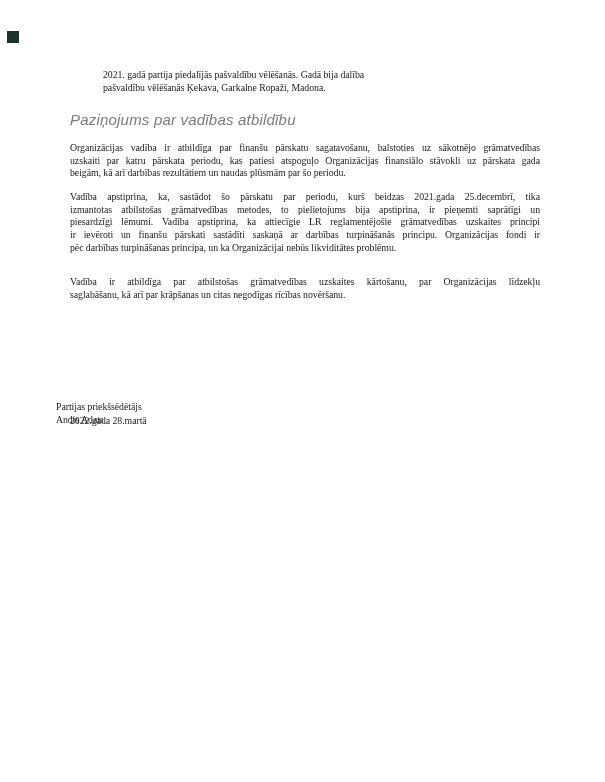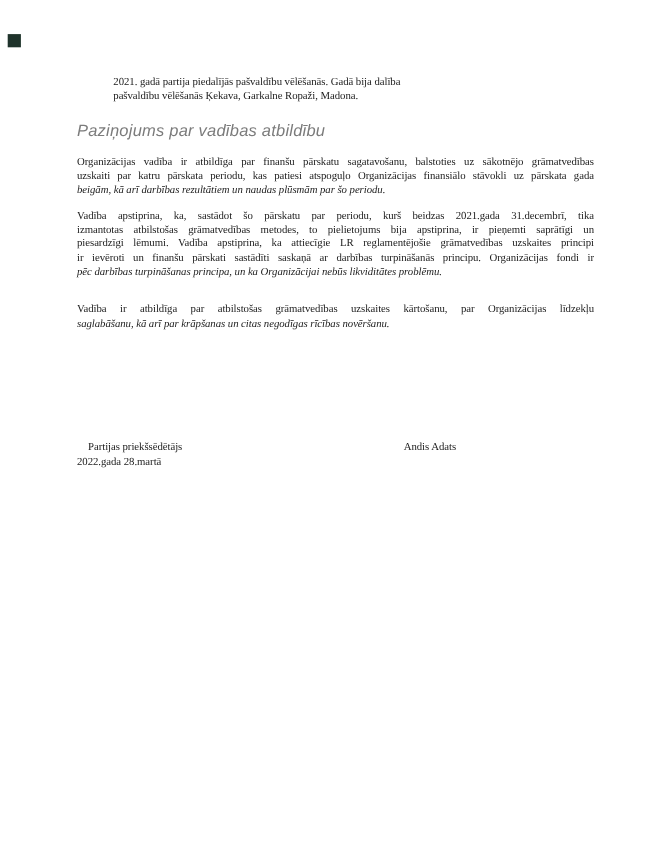--- a/index.html
+++ b/index.html
@@ -46,27 +46,27 @@
   .para { left: 70px; width: 470px; }
   .para-1 { top: 142px; }
   .para-2 { top: 191px; }
   .para-3 { top: 276px; }
   .para .jl {
     text-align: justify;
     text-align-last: justify;
   }
   .para .jl.last {
     text-align-last: left;
-    font-style: italic;
   }
   .sig-row {
-    left: 80px;
+    left: 56px;
     top: 401px;
     width: 470px;
     display: flex;
+    flex-direction: column;
   }
   .sig-role { width: 287px; }
   .sig-name { flex: 1; }
   .sig-date {
     left: 70px;
     top: 415px;
     width: 300px;
   }
 </style>
 </head>
@@ -83,21 +83,21 @@
 
   <div class="block heading">Paziņojums par vadības atbildību</div>
 
   <div class="block para para-1">
     <div class="jl">Organizācijas vadība ir atbildīga par finanšu pārskatu sagatavošanu, balstoties uz sākotnējo grāmatvedības</div>
     <div class="jl">uzskaiti par katru pārskata periodu, kas patiesi atspoguļo Organizācijas finansiālo stāvokli uz pārskata gada</div>
     <div class="jl last">beigām, kā arī darbības rezultātiem un naudas plūsmām par šo periodu.</div>
   </div>
 
   <div class="block para para-2">
-    <div class="jl">Vadība apstiprina, ka, sastādot šo pārskatu par periodu, kurš beidzas 2021.gada 31.decembrī, tika</div>
+    <div class="jl">Vadība apstiprina, ka, sastādot šo pārskatu par periodu, kurš beidzas 2021.gada 25.decembrī, tika</div>
     <div class="jl">izmantotas atbilstošas grāmatvedības metodes, to pielietojums bija apstiprina, ir pieņemti saprātīgi un</div>
     <div class="jl">piesardzīgi lēmumi. Vadība apstiprina, ka attiecīgie LR reglamentējošie grāmatvedības uzskaites principi</div>
     <div class="jl">ir ievēroti un finanšu pārskati sastādīti saskaņā ar darbības turpināšanās principu.  Organizācijas fondi ir</div>
     <div class="jl last">pēc darbības turpināšanas principa, un ka Organizācijai nebūs likviditātes problēmu.</div>
   </div>
 
   <div class="block para para-3">
     <div class="jl">Vadība ir atbildīga par atbilstošas grāmatvedības uzskaites kārtošanu, par Organizācijas līdzekļu</div>
     <div class="jl last">saglabāšanu, kā arī par krāpšanas un citas negodīgas rīcības novēršanu.</div>
   </div>

